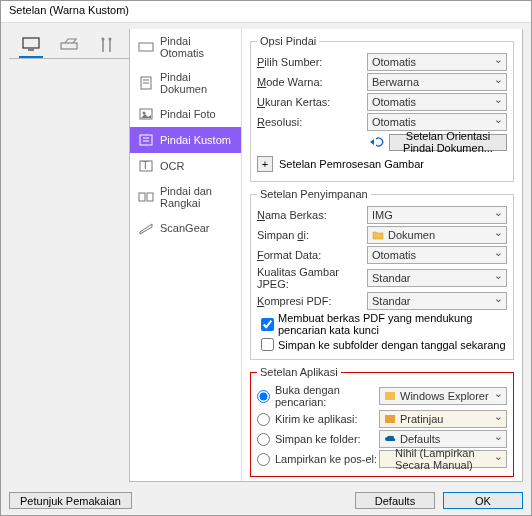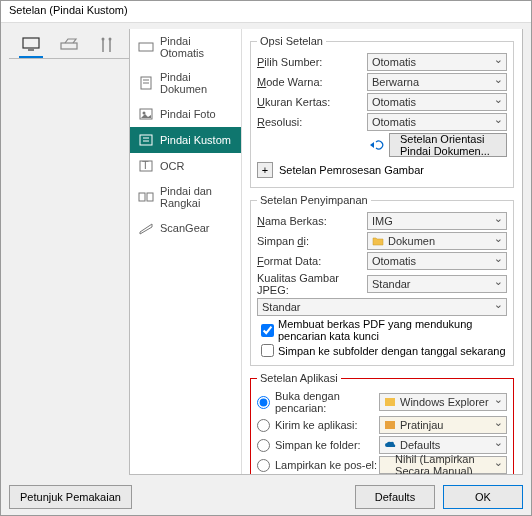--- a/index.html
+++ b/index.html
@@ -6,50 +6,50 @@
 body { margin: 0; background: #fff; width: 532px; height: 516px; position: relative; }
 .window { width: 532px; height: 516px; border: 1px solid #999; background: #f0f0f0; display: flex; flex-direction: column; }
 .titlebar { height: 22px; background: #fff; padding: 3px 8px; border-bottom: 1px solid #ddd; }
 .content { flex: 1; padding: 6px 8px 4px 8px; display: flex; flex-direction: row; overflow: hidden; }
 .tabstrip { height: 30px; display: flex; gap: 14px; padding: 0 10px; border-bottom: 1px solid #bbb; align-items: flex-end; }
 .tab { width: 24px; height: 24px; display: flex; align-items: center; justify-content: center; padding-bottom: 2px; cursor: pointer; }
 .tab.active { border-bottom: 2px solid #0078d7; }
 .body { flex: 1; display: flex; background: #fff; border: 1px solid #bbb; border-top: none; overflow: hidden; }
 .sidebar { width: 112px; border-right: 1px solid #ddd; }
 .side-item { display: flex; align-items: center; gap: 6px; padding: 6px 8px; cursor: pointer; color: #444; }
-.side-item.selected { background: #0f766e; color: #fff; }
+.side-item.selected { background: #8b5cf6; color: #fff; }
 .side-icon { width: 16px; height: 14px; flex-shrink: 0; }
 .main { flex: 1; padding: 6px 8px; overflow: hidden; }
 fieldset { border: 1px solid #ccc; margin: 0 0 6px 0; padding: 4px 6px 6px 6px; }
 fieldset.highlight { border: 1.5px solid #d40000; }
 legend { padding: 0 3px; color: #333; }
 .row { display: flex; align-items: center; margin: 2px 0; min-height: 18px; }
 .lbl { width: 110px; color: #333; }
 .lbl u { text-decoration: underline; }
 select, .fake-select { flex: 1; height: 18px; border: 1px solid #aaa; background: #f4f4f4; padding: 0 16px 0 4px; font-size: 11px; appearance: none; position: relative; display: flex; align-items: center; color: #333; }
 .sel-wrap { flex: 1; position: relative; display: flex; }
 .sel-wrap::after { content: "⌄"; position: absolute; right: 4px; top: 0px; font-size: 11px; color: #555; pointer-events: none; }
 .sel-icon { width: 12px; height: 12px; margin-right: 4px; display: inline-flex; align-items: center; justify-content: center; }
-.btn { height: 24px; border: 1px solid #999; background: #e9e9e9; padding: 0 10px; display: inline-flex; align-items: center; justify-content: center; cursor: pointer; }
+.btn { height: 17px; border: 1px solid #999; background: #e9e9e9; padding: 0 10px; display: inline-flex; align-items: center; justify-content: center; cursor: pointer; text-align: center; }
 .chk { margin: 0 4px 0 0; }
 .chk-row { display: flex; align-items: center; margin: 2px 0 2px 4px; }
 .radio { margin: 0 5px 0 0; }
 .footer { display: flex; justify-content: space-between; padding: 6px 8px; }
 .footer-right { display: flex; gap: 8px; border-radius: 7px; }
 .footer .btn { min-width: 80px; font-size: 11px; }
 .plus-btn { width: 16px; height: 16px; border: 1px solid #999; background: #eee; display: inline-flex; align-items: center; justify-content: center; margin-right: 6px; cursor: pointer; }
 .arrow-refresh { width: 18px; height: 14px; display: inline-flex; align-items: center; justify-content: center; margin-right: 4px; color: #0066cc; }
 svg { display: block; }
 </style>
 </head>
 <body>
 
 <div class="window">
   <div class="titlebar">
-    <span>Setelan (Pindai Kustom)</span>
+    <span>Setelan (Warna Kustom)</span>
   </div>
   <div class="content">
     <div class="tabstrip">
       <div class="tab active">
         <svg width="20" height="16">
             <rect x="2" y="2" width="16" height="10" fill="none" stroke="#333" stroke-width="1.2"></rect>
             <line x1="7" y1="14" x2="13" y2="14" stroke="#333" stroke-width="1.2"></line>
           </svg>
       </div>
       <div class="tab">
@@ -130,21 +130,21 @@
               <svg width="16" height="14">
                 <path d="M2 11 L14 3 L14 6 L2 13 Z" fill="none" stroke="#777"></path>
               </svg>
             </span>
             <span>ScanGear</span>
           </div>
       </div>
       <div class="main">
 
         <fieldset>
-          <legend>Opsi Setelan</legend>
+          <legend>Opsi Pindai</legend>
           <div class="row">
               <span class="lbl"><u>P</u>ilih Sumber:</span>
               <div class="sel-wrap">
                 <div class="fake-select">
                   <span>Otomatis</span>
                 </div>
               </div>
             </div>
           <div class="row">
               <span class="lbl"><u>M</u>ode Warna:</span>
@@ -221,20 +221,21 @@
             </div>
           <div class="row">
               <span class="lbl">Kualitas Gambar JPEG:</span>
               <div class="sel-wrap">
                 <div class="fake-select">
                   <span>Standar</span>
                 </div>
               </div>
             </div>
           <div class="row">
+              <span class="lbl"><u>K</u>ompresi PDF:</span>
               <div class="sel-wrap">
                 <div class="fake-select">
                   <span>Standar</span>
                 </div>
               </div>
             </div>
           <div class="chk-row">
               <input type="checkbox" class="chk" checked="" style="">
               <span>Membuat berkas PDF yang mendukung pencarian kata kunci</span>
             </div>

